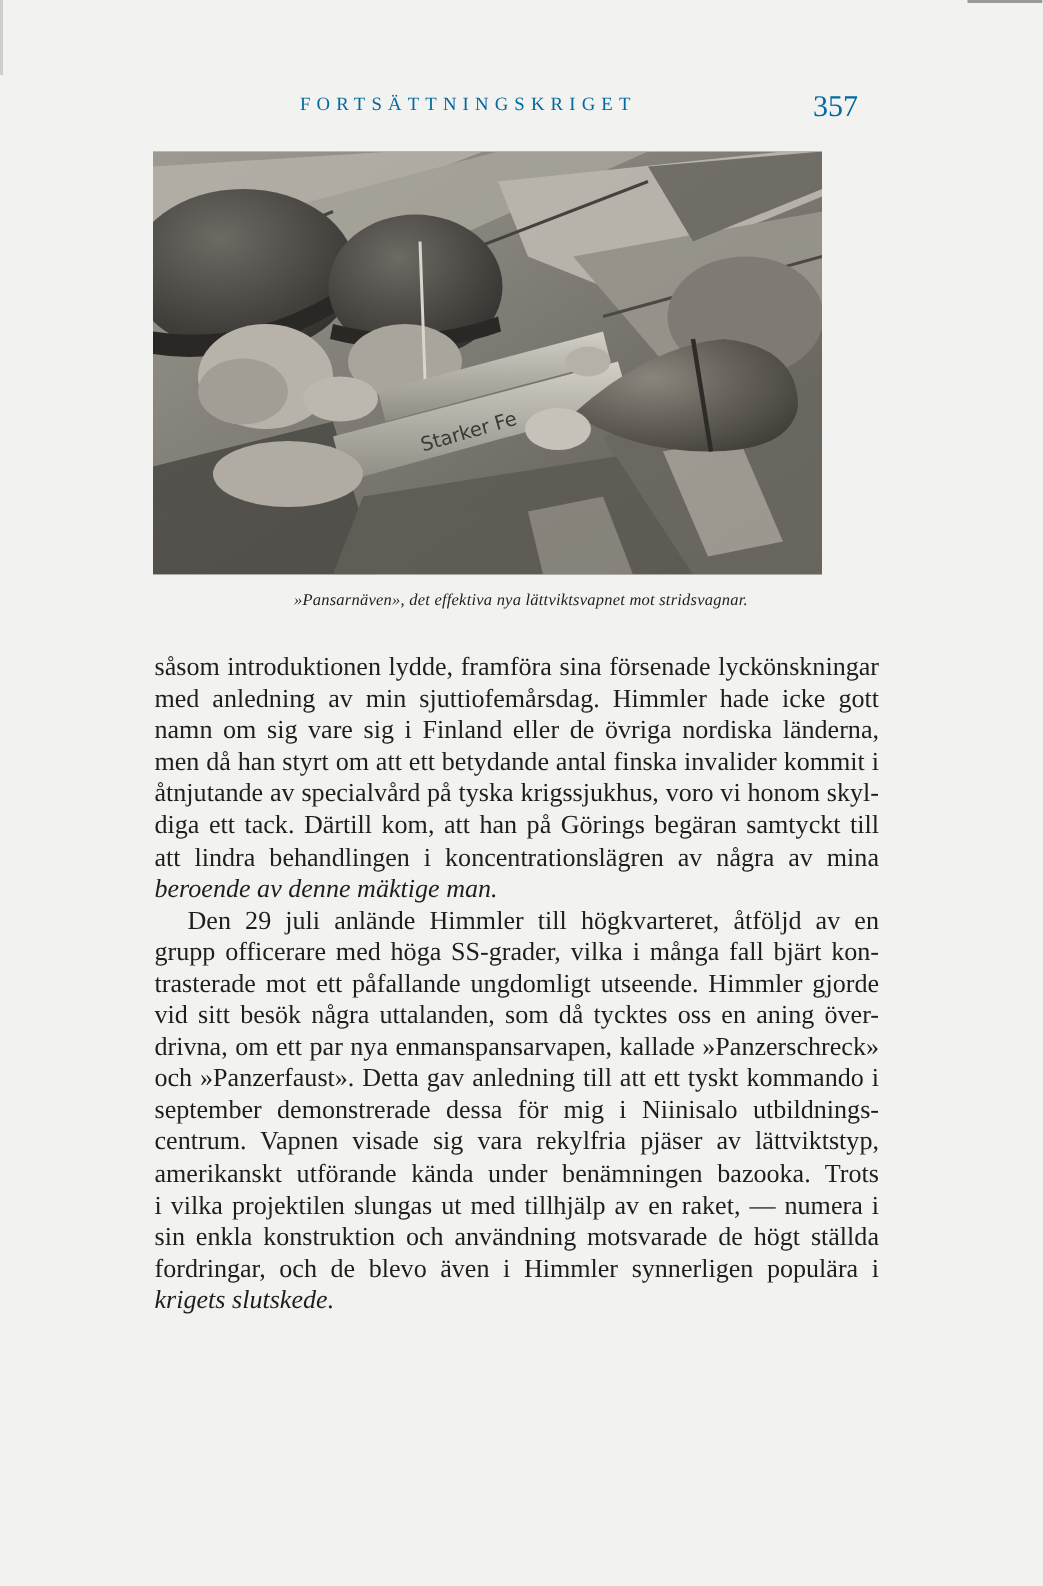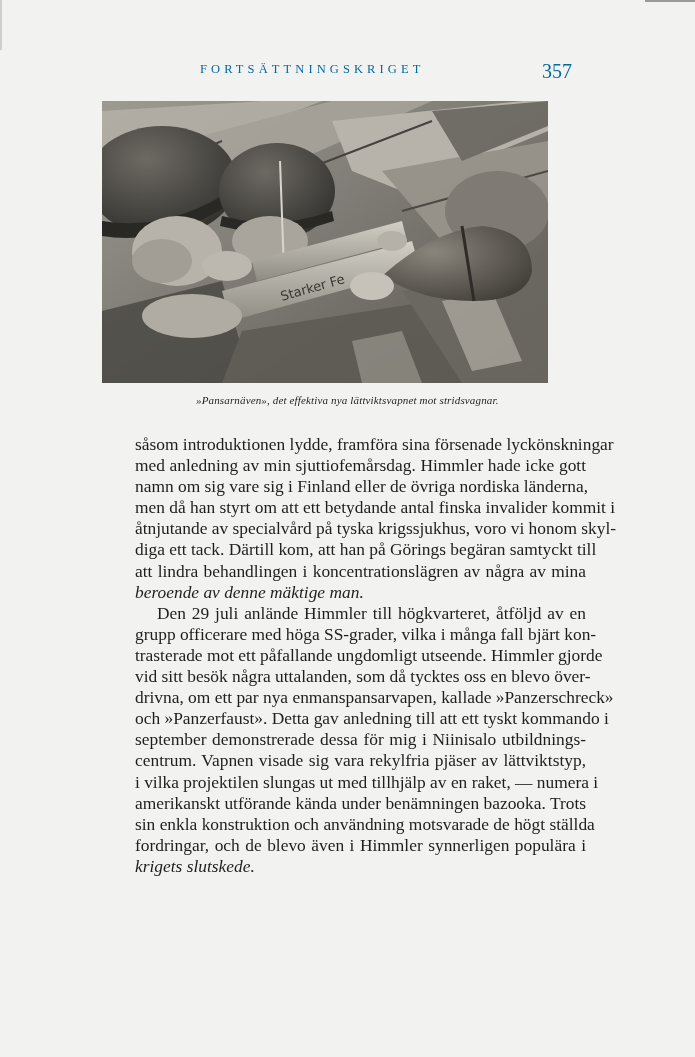--- a/index.html
+++ b/index.html
@@ -86,21 +86,20 @@
     }
     .body-text p {
       margin: 0;
     }
     .line {
       display: block;
       text-align: justify;
       text-align-last: justify;
       white-space: nowrap;
       height: 21.1px;
-      margin-left: 32px;
     }
     .line.last {
       text-align-last: left;
       font-style: italic;
     }
     .line.indent {
       padding-left: 22px;
     }
   </style>
 </head>
@@ -190,24 +189,24 @@
     <span class="line">men då han styrt om att ett betydande antal finska invalider kommit i</span>
     <span class="line">åtnjutande av specialvård på tyska krigssjukhus, voro vi honom skyl-</span>
     <span class="line">diga ett tack. Därtill kom, att han på Görings begäran samtyckt till</span>
     <span class="line">att lindra behandlingen i koncentrationslägren av några av mina</span>
     <span class="line last">beroende av denne mäktige man.</span>
   </p>
   <p>
     <span class="line indent">Den 29 juli anlände Himmler till högkvarteret, åtföljd av en</span>
     <span class="line">grupp officerare med höga SS-grader, vilka i många fall bjärt kon-</span>
     <span class="line">trasterade mot ett påfallande ungdomligt utseende. Himmler gjorde</span>
-    <span class="line">vid sitt besök några uttalanden, som då tycktes oss en blevo över-</span>
+    <span class="line">vid sitt besök några uttalanden, som då tycktes oss en aning över-</span>
     <span class="line">drivna, om ett par nya enmanspansarvapen, kallade »Panzerschreck»</span>
     <span class="line">och »Panzerfaust». Detta gav anledning till att ett tyskt kommando i</span>
     <span class="line">september demonstrerade dessa för mig i Niinisalo utbildnings-</span>
     <span class="line">centrum. Vapnen visade sig vara rekylfria pjäser av lättviktstyp,</span>
+    <span class="line">amerikanskt utförande kända under benämningen bazooka. Trots</span>
     <span class="line">i vilka projektilen slungas ut med tillhjälp av en raket, — numera i</span>
-    <span class="line">amerikanskt utförande kända under benämningen bazooka. Trots</span>
     <span class="line">sin enkla konstruktion och användning motsvarade de högt ställda</span>
     <span class="line">fordringar, och de blevo även i Himmler synnerligen populära i</span>
     <span class="line last">krigets slutskede.</span>
   </p>
 </div>
 
 </body></html>

